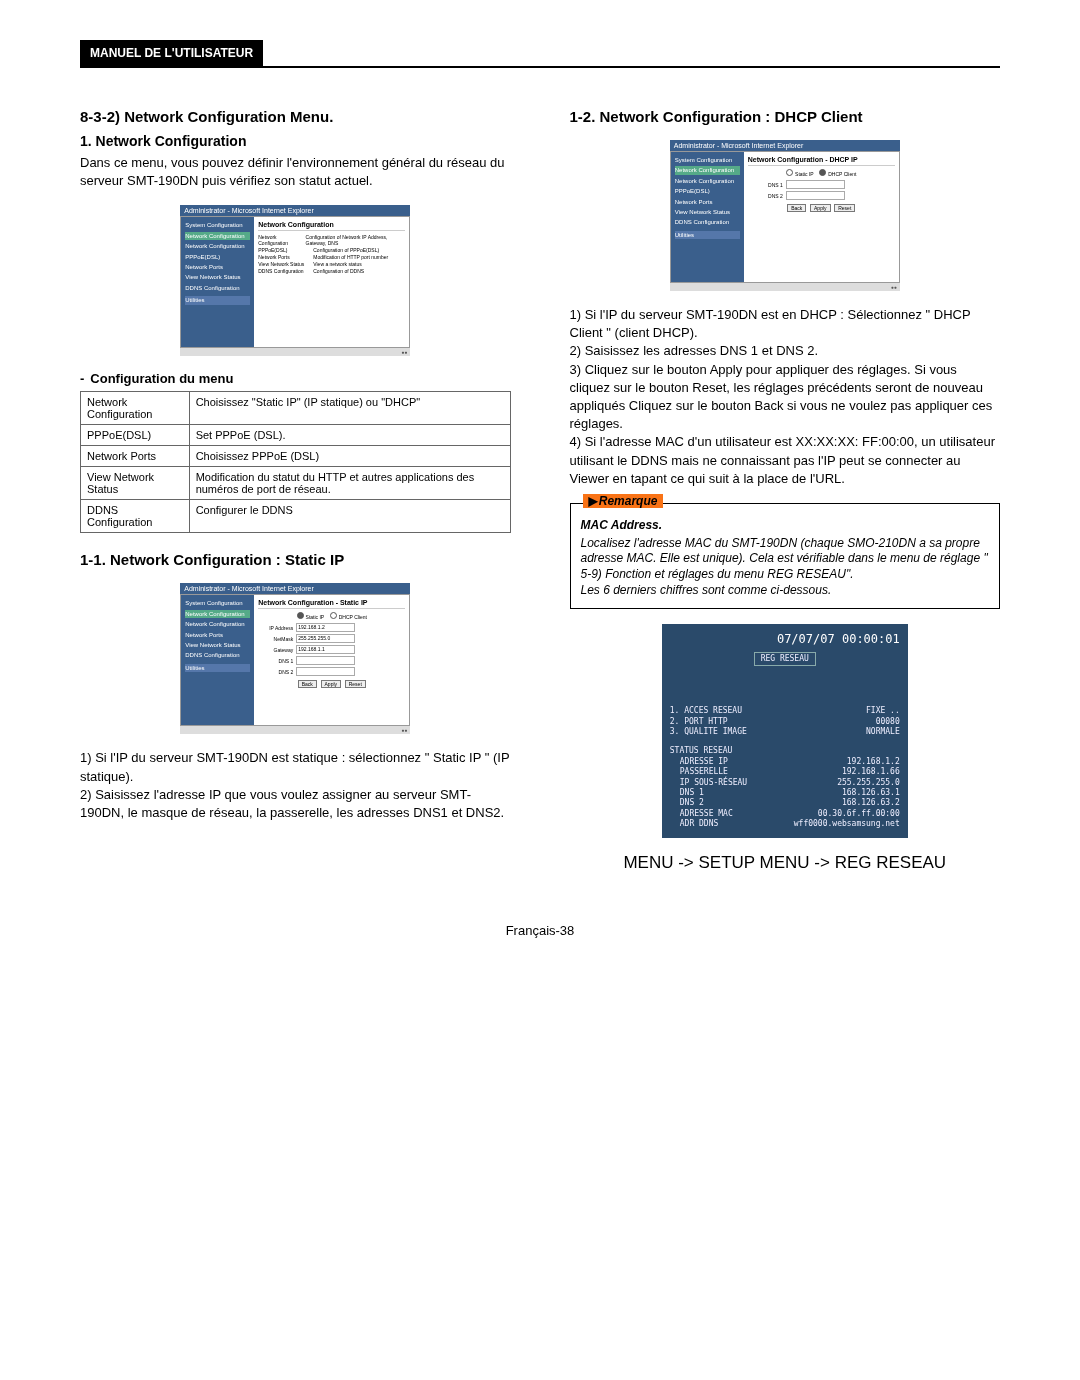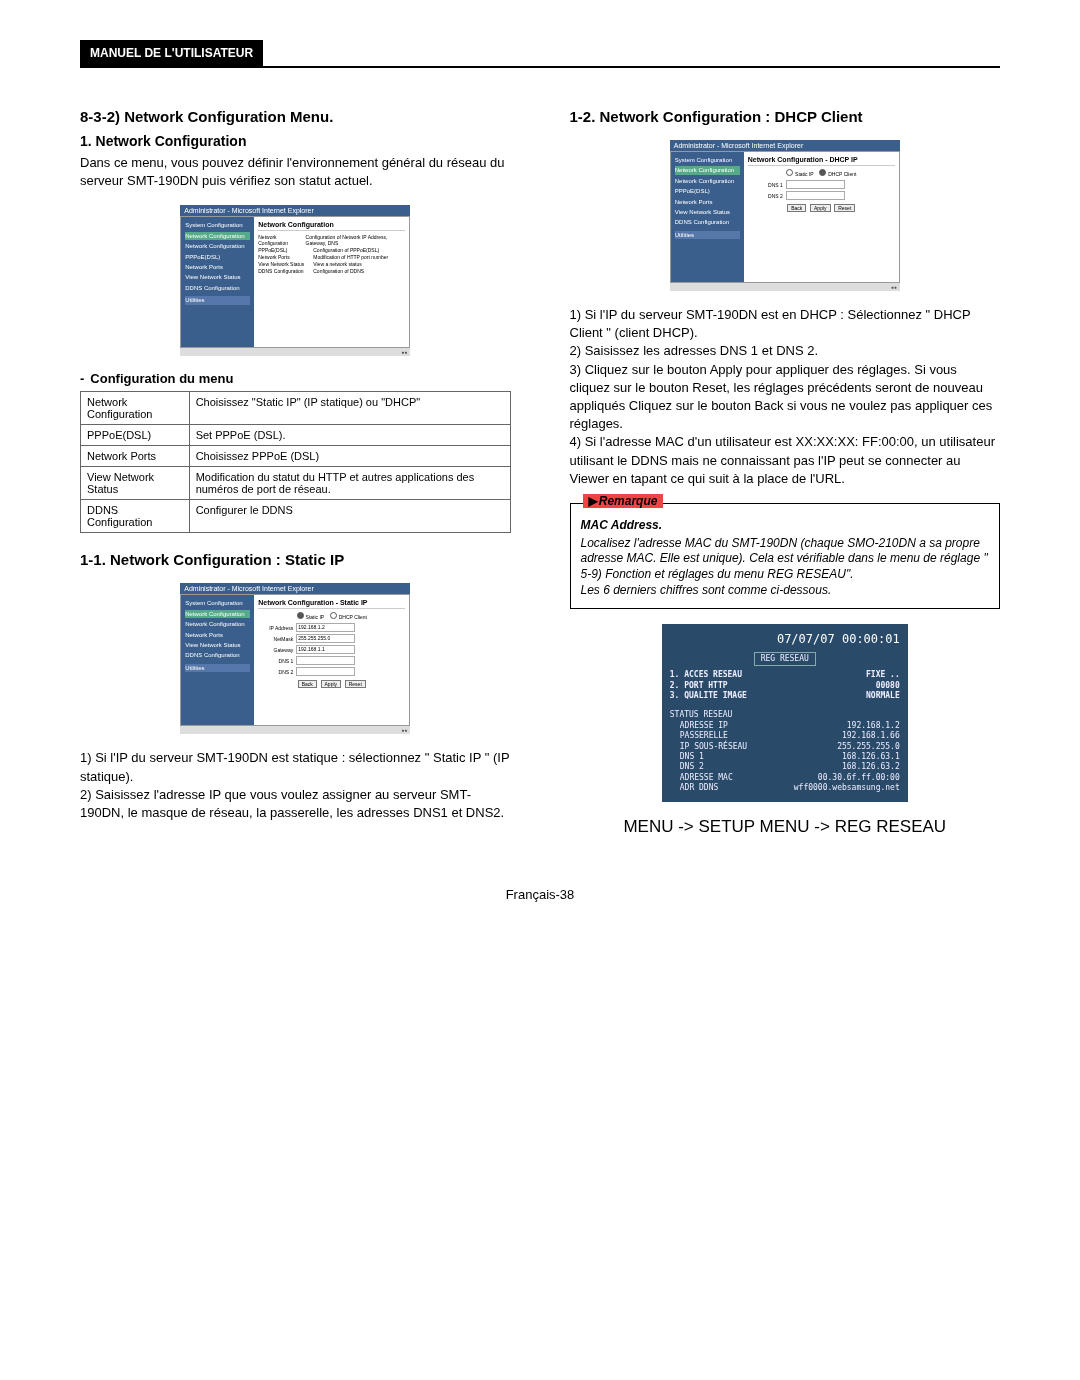--- a/index.html
+++ b/index.html
@@ -121,21 +121,21 @@
     border: 1px solid #000;
     padding: 10px;
     margin: 15px 0;
     position: relative;
     font-size: 12px;
   }
   .note-title {
     position: absolute;
     top: -10px;
     left: 12px;
-    background: #ef4444;
+    background: #f97316;
     padding: 0 6px;
     font-style: italic;
     font-weight: bold;
   }
   .note-title::before {
     content: "▶";
     font-style: normal;
     margin-right: 4px;
     letter-spacing: -3px;
   }
@@ -157,21 +157,21 @@
     font-family: monospace;
     font-size: 8px;
     padding: 8px;
     line-height: 1.3;
   }
   .reg-box .top-right { text-align: right; color: #fff; font-size: 12px; margin-bottom: 4px;}
   .reg-box .reg-title {
     border: 1px solid #8aa;
     display: inline-block;
     padding: 1px 6px;
-    margin-bottom: 0;
+    margin-bottom: 20px;
     color: #eef;
   }
   .reg-box .list div { display: flex; justify-content: space-between; }
   .bottom-caption { text-align: center; font-size: 17px; }
   .page-footer { text-align: center; margin-top: 50px; font-size: 13px; }
   .radio { display: inline-block; width: 5px; height: 5px; border-radius: 50%; border: 1px solid #555; margin-right: 2px;}
   .radio.sel { background: #555; }
 </style>
 </head>
 <body>
@@ -360,21 +360,21 @@
     <div class="note-box">
       <div class="note-title">Remarque</div>
       <div class="note-sub">MAC Address.</div>
       <div class="note-body" style="white-space:pre-line;">Localisez l'adresse MAC du SMT-190DN (chaque SMO-210DN a sa propre adresse MAC. Elle est unique). Cela est vérifiable dans le menu de réglage " 5-9) Fonction et réglages du menu REG RESEAU".
 Les 6 derniers chiffres sont comme ci-dessous.</div>
     </div>
 
     <div class="reg-box">
       <div class="top-right">07/07/07  00:00:01</div>
       <div style="text-align:center;"><span class="reg-title">REG RESEAU</span></div>
-      <div class="list" style="margin-top:4px;font-weight:bold;">
+      <div class="list" style="margin-top:20px;">
         <div>
             <span>1. ACCES RESEAU</span>
             <span>FIXE ..</span>
           </div>
         <div>
             <span>2. PORT HTTP</span>
             <span>00080</span>
           </div>
         <div>
             <span>3. QUALITE IMAGE</span>

